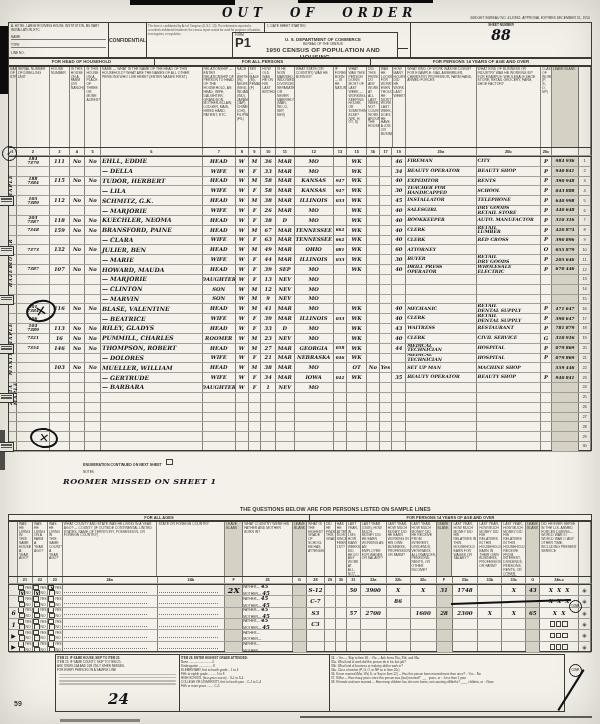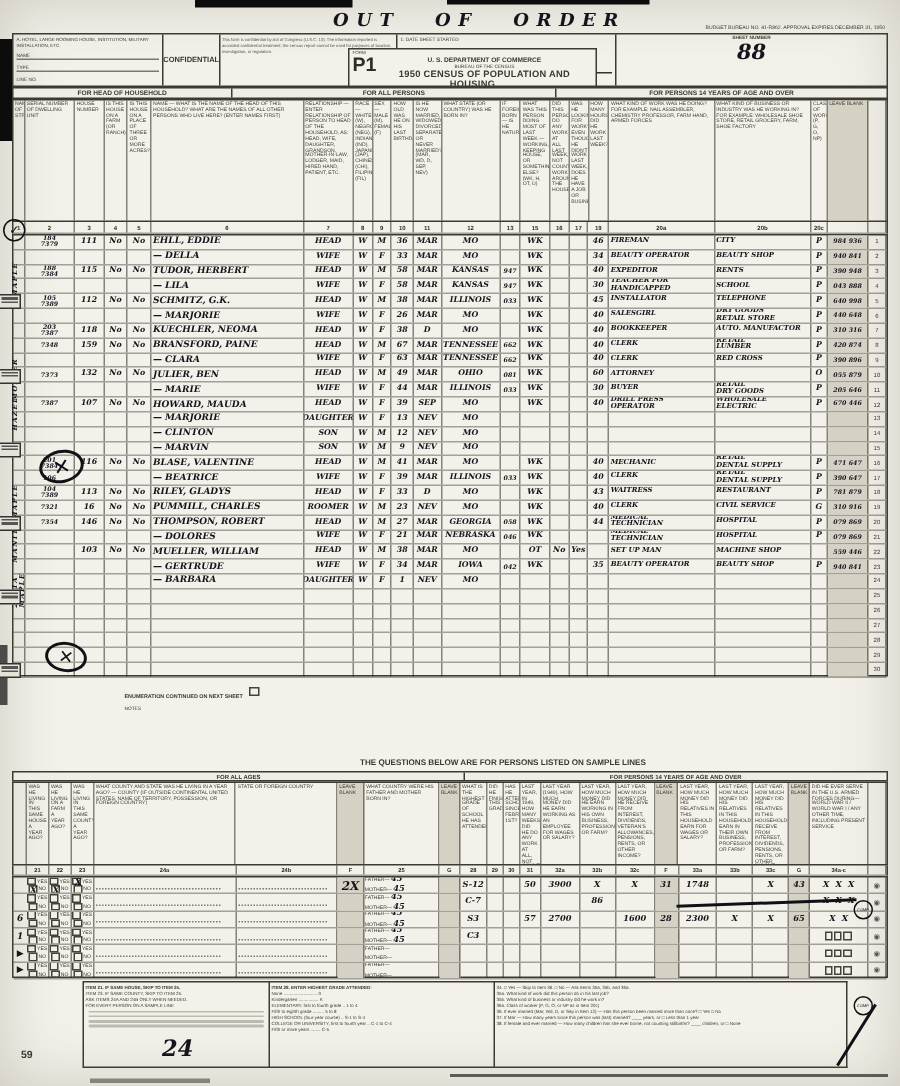--- a/index.html
+++ b/index.html
@@ -897,20 +897,21 @@
   <div class="mark-circ" style="left:30px;top:428px;width:24px;height:16px;font-size:12px;border-width:2px;transform:rotate(8deg);">
       <span>✕</span>
     </div>
 
   <div class="abs" style="left:8px;top:452px;width:584px;height:52px;">
     <div style="padding-left:75px;">
       <span class="pr" style="font-size:3.6px;font-weight:bold;">Enumeration continued on next sheet</span>
       <span class="chk" style="width:4.5px;height:4.5px;"></span>
       <div class="pr" style="font-size:3.2px;">Notes</div>
     </div>
+    <div class="hw" style="font-size:8px;padding-left:55px;margin-top:2px;letter-spacing:0.5px;">ROOMER MISSED ON SHEET 1</div>
   </div>
 
   <div class="abs pr" style="left:240px;top:506px;font-size:5.4px;font-weight:bold;">THE QUESTIONS BELOW ARE FOR PERSONS LISTED ON SAMPLE LINES</div>
   <div class="band" style="top:514px;height:7px;display:flex;background:#efede4;">
     <div class="pr" style="width:300px;font-size:4px;font-weight:bold;text-align:center;border-right:1px solid #3c3b33;">FOR ALL AGES</div>
     <div class="pr" style="flex:1;font-size:4px;font-weight:bold;text-align:center;">FOR PERSONS 14 YEARS OF AGE AND OVER</div>
   </div>
   <div class="band" style="top:521px;height:56px;display:flex;" id="shead">
       <div class="hcell" style="flex: 0 1 9px;"></div>
       <div class="hcell" style="flex: 0 1 15px;">Was he living in this same house a year ago?</div>

